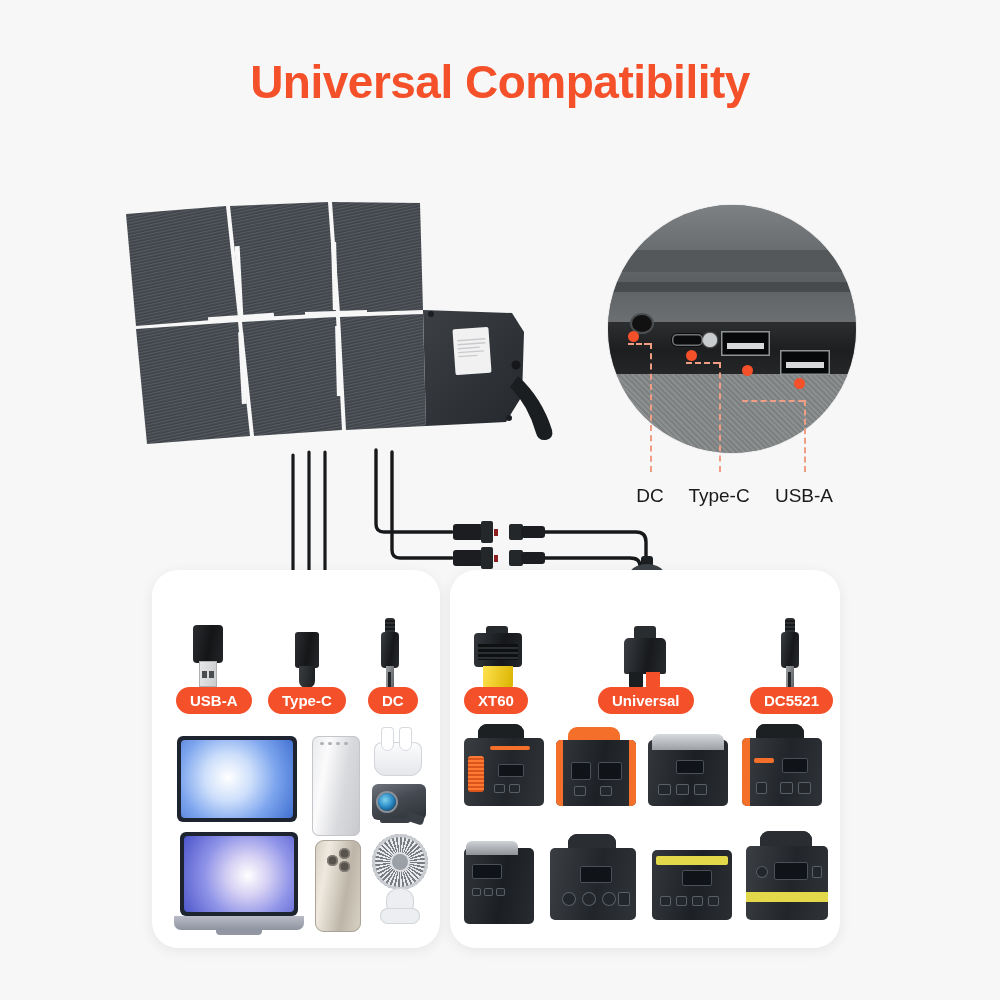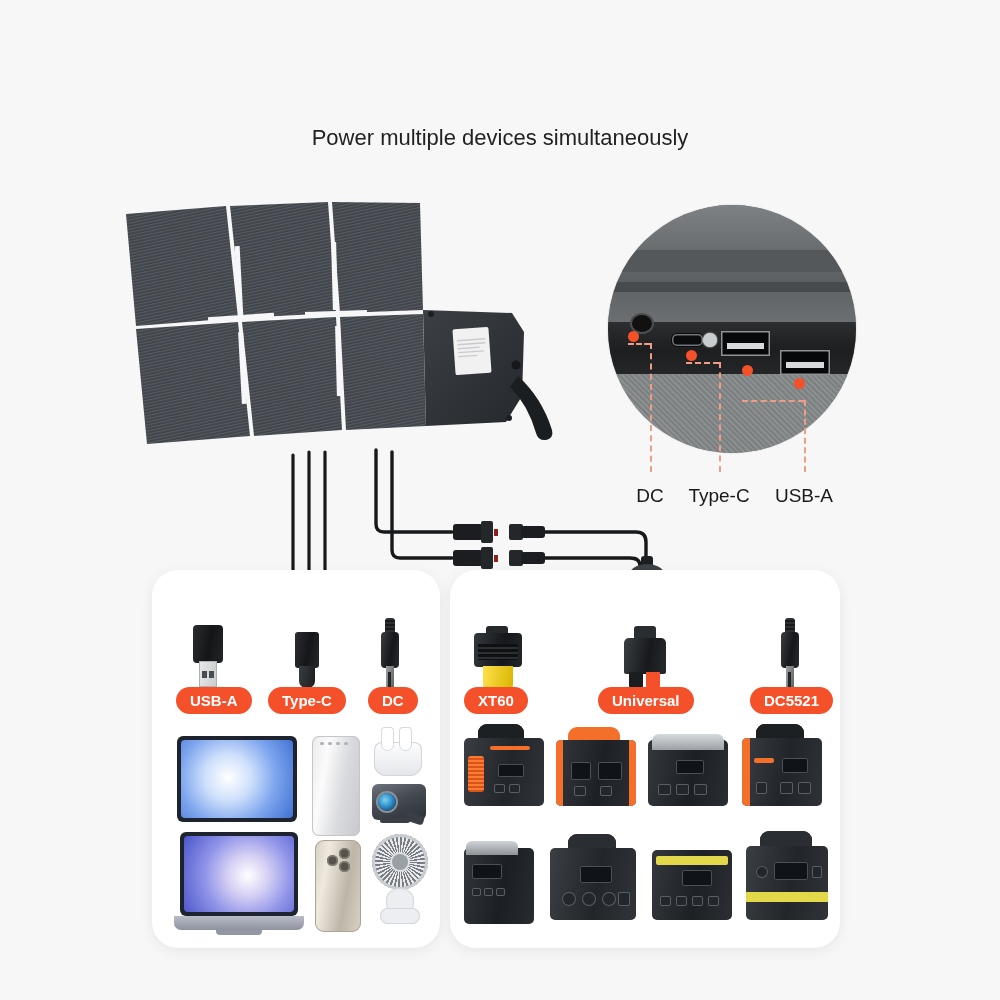--- a/index.html
+++ b/index.html
@@ -129,21 +129,21 @@
   .ps .sock { position:absolute; border-radius:2px; background:#23272b; box-shadow: inset 0 0 0 1px #595f66; }
   .ps .strip { position:absolute; }
 
   .title, .subtitle, .port-label { -webkit-font-smoothing: antialiased; }
 </style>
 </head>
 <body>
 
 <div id="stage">
 
-  <div class="subtitle">Power multiple devices simultaneously</div>
+  <div class="title">Universal Compatibility</div>
 
   <div class="panel-wrap">
     <svg width="500" height="270" viewBox="0 0 500 270">
       <defs>
         <linearGradient id="celldark" x1="0" y1="0" x2="0" y2="1">
           <stop offset="0" stop-color="#494d52"></stop>
             <stop offset="1" stop-color="#32363b"></stop>
         </linearGradient>
         <linearGradient id="cellmid" x1="0" y1="0" x2="0" y2="1">
           <stop offset="0" stop-color="#52565c"></stop>

